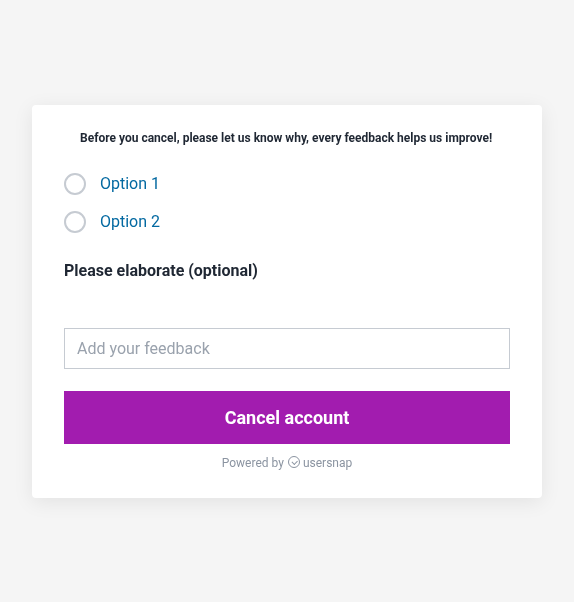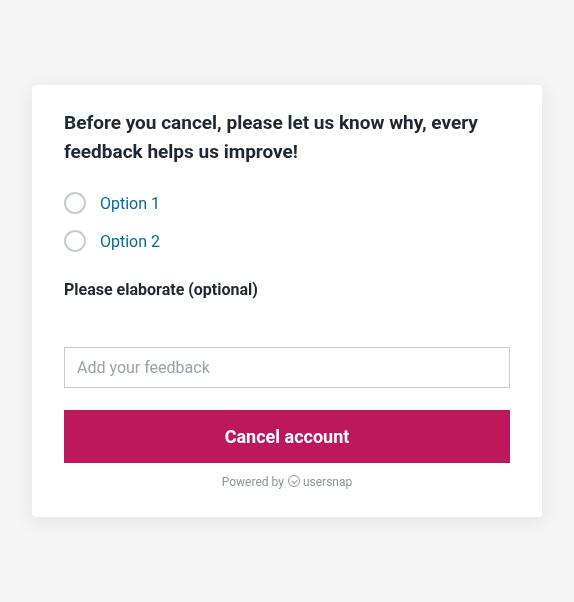--- a/index.html
+++ b/index.html
@@ -45,25 +45,26 @@
       align-items: center;
       justify-content: center;
       cursor: pointer;
       color: #8b94a1;
     }
     .close-btn svg { width: 12px; height: 12px; }
     .modal-body {
       padding: 24px 32px 0 32px;
     }
     .prompt {
-      font-size: 19px;
+      font-size: 12px;
       font-weight: 700;
       color: #1f2733;
       line-height: 1.5;
       margin-bottom: 26px;
+      margin-left: 16px;
     }
     .options {
       margin-bottom: 28px;
     }
     .option-row {
       display: flex;
       align-items: center;
       gap: 14px;
       margin-bottom: 16px;
       cursor: pointer;
@@ -95,21 +96,21 @@
       font-family: inherit;
       outline: none;
       margin-bottom: 22px;
       margin-top: 38px;
     }
     .feedback-input::placeholder {
       color: #9aa2ad;
     }
     .submit-btn {
       width: 100%;
-      background: #be185d;
+      background: #a21caf;
       color: #ffffff;
       border: none;
       padding: 16px 0;
       font-size: 18px;
       font-weight: 700;
       cursor: pointer;
       font-family: inherit;
     }
     .powered {
       text-align: center;

